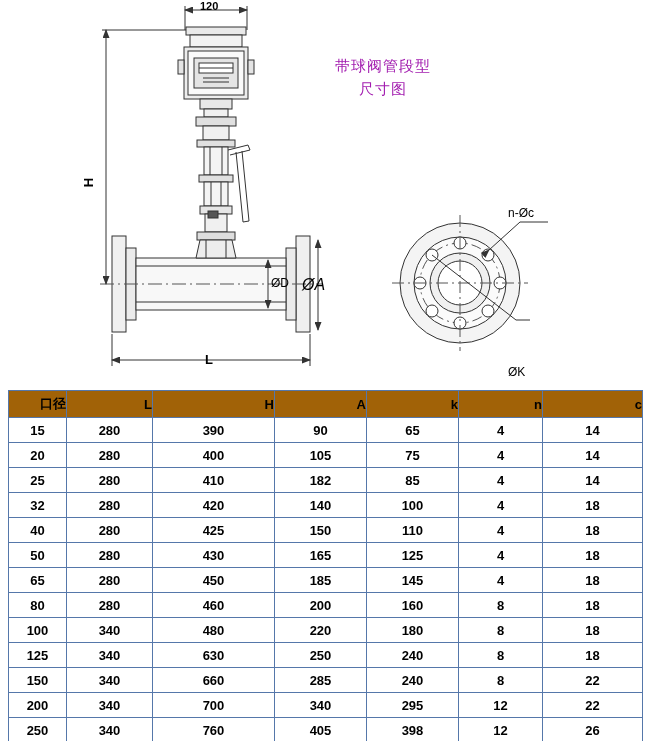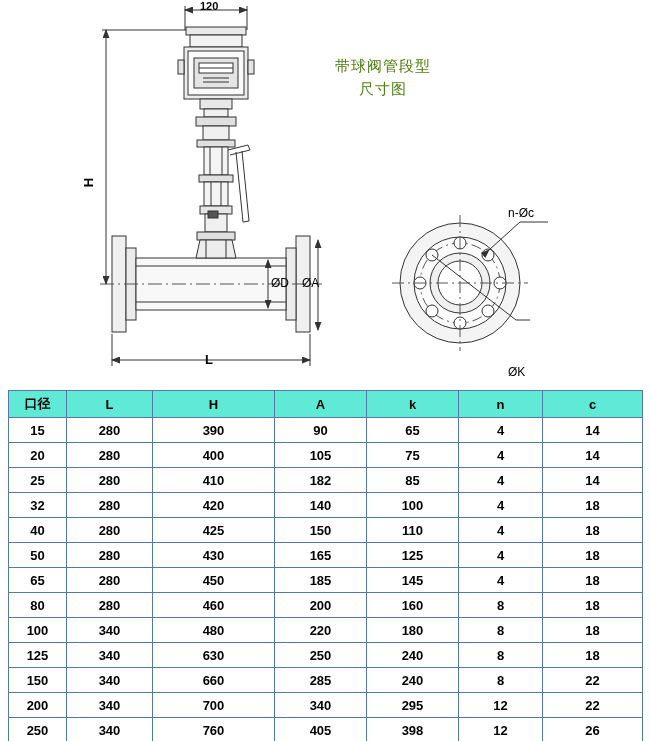--- a/index.html
+++ b/index.html
@@ -30,21 +30,21 @@
     display: block;
   }
   .title-block {
     position: absolute;
     left: 288px;
     top: 55px;
     width: 190px;
     text-align: center;
     font-size: 15px;
     line-height: 1.5;
-    color: #4d7c0f;
+    color: #a21caf;
     letter-spacing: 1px;
   }
   .title-block div {
     white-space: nowrap;
   }
   
   .table-wrap {
     position: absolute;
     left: 8px;
     top: 390px;
@@ -58,23 +58,24 @@
     table-layout: fixed;
   }
   table.dims th, table.dims td {
     border: 1px solid #5577aa;
     text-align: center;
     height: 24px;
     padding: 0;
     color: #000;
   }
   table.dims thead th {
-    background: #5eead4;
+    background: #a16207;
     font-weight: bold;
     height: 26px;
+    text-align: right;
   }
   table.dims tbody td {
     background: #ffffff;
   }
   .col0 { width: 58px; }
   .col1 { width: 86px; }
   .col2 { width: 122px; }
   .col3 { width: 92px; }
   .col4 { width: 92px; }
   .col5 { width: 84px; }
@@ -221,21 +222,21 @@
     </div>
 
     <div style="position:absolute;left:200px;top:0px;font-size:11px;font-weight:bold;">120</div>
 
     <div style="position:absolute;left:84px;top:175px;font-size:13px;font-weight:bold;transform:rotate(-90deg);transform-origin:center;">H</div>
 
     <div style="position:absolute;left:205px;top:352px;font-size:13px;font-weight:bold;">L</div>
 
     <div style="position:absolute;left:260px;top:276px;font-size:12px;margin-left:11px;">ØD</div>
 
-    <div style="position:absolute;left:302px;top:276px;font-size:12px;">ØA</div>
+    <div style="position:absolute;left:302px;top:276px;font-size:16px;font-style:italic;">ØA</div>
 
     <div style="position:absolute;left:508px;top:206px;font-size:12px;">n-Øc</div>
 
     <div style="position:absolute;left:508px;top:318px;font-size:12px;margin-top:47px;">ØK</div>
   </div>
 
   <div class="table-wrap">
     <table class="dims">
       <colgroup>
         <col class="col0">

